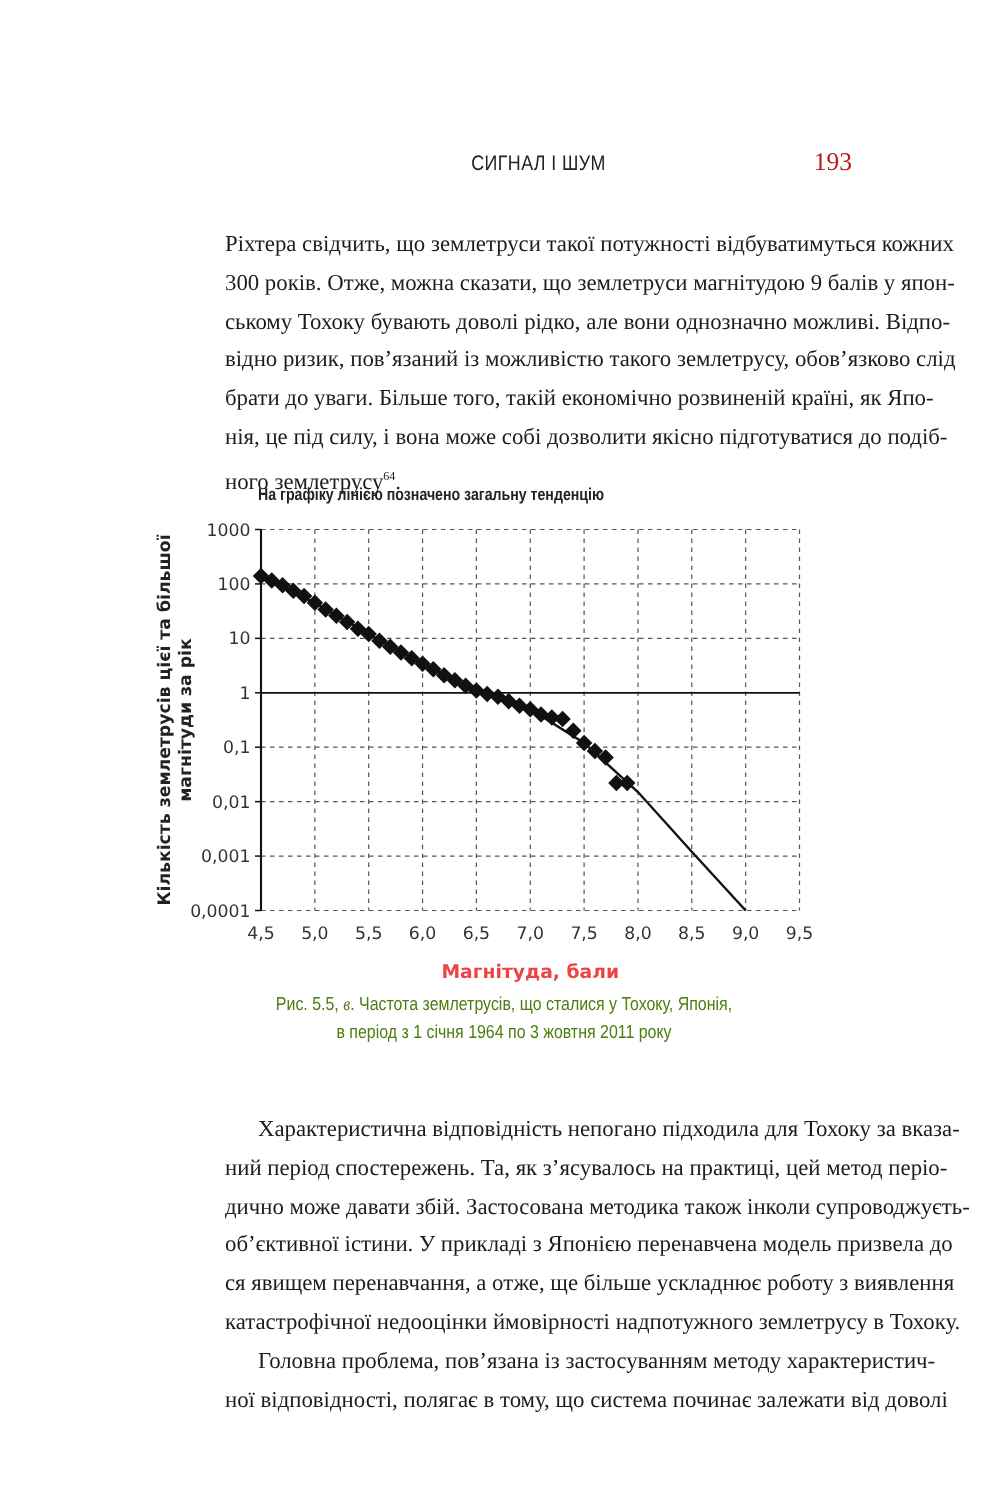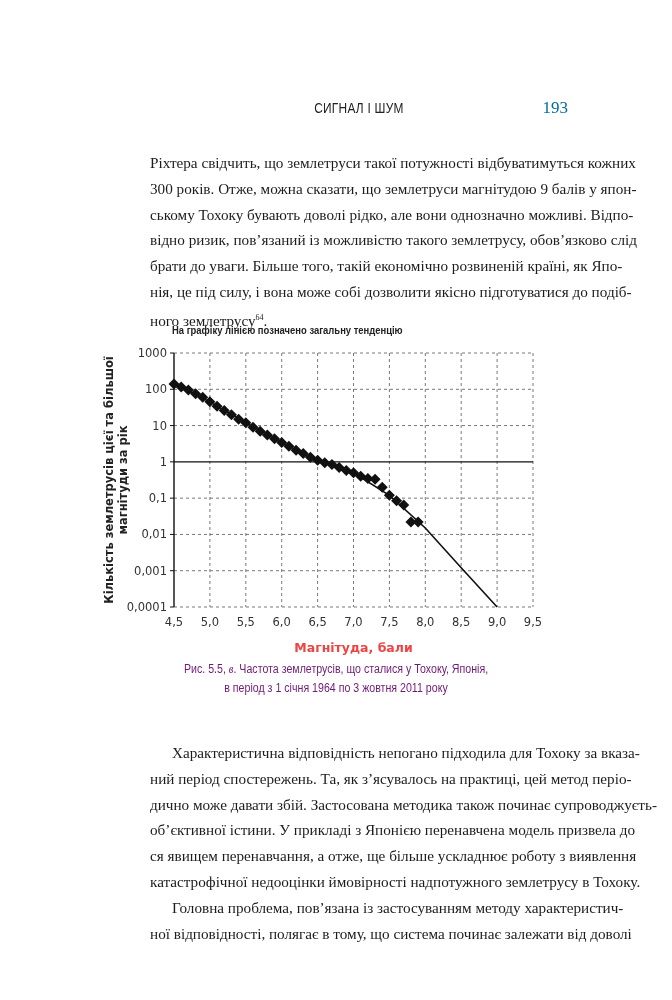--- a/index.html
+++ b/index.html
@@ -6,21 +6,21 @@
   body { width: 672px; height: 1000px; position: relative; overflow: hidden; color: #1a1a1a; }
   .running-head {
     position: absolute; top: 100px; left: 150px; width: 418px; height: 20px;
     font-family: "Liberation Sans", sans-serif;
   }
   .running-title {
     position: absolute; left: 0; right: 0; top: 0; text-align: center;
     font-size: 14px; letter-spacing: 0.3px; transform: scaleX(0.85); color: #222;
   }
   .page-number {
-    position: absolute; right: 0; top: -2px; font-family: "Liberation Serif", serif; font-size: 17px; color: #0369a1;
+    position: absolute; right: 0; top: -2px; font-family: "Liberation Serif", serif; font-size: 17px; color: #b91c1c;
   }
   .para {
     position: absolute; left: 150px; width: 420px;
     font-family: "Liberation Serif", serif; font-size: 15.2px; line-height: 25.8px;
     text-align: justify; color: #1c1c1c; margin: 0;
   }
   .para .line { display: block; text-align-last: justify; white-space: nowrap; }
   .para .line.last { text-align-last: left; }
   .para .line.indent { text-indent: 22px; }
   .para sup { font-size: 8px; vertical-align: 6px; margin-top: 48px; }
@@ -34,21 +34,21 @@
     position: absolute; width: 260px; left: -130px; top: -14px; text-align: center;
     transform: rotate(-90deg);
     font-family: "DejaVu Sans", sans-serif; font-size: 11.5px; font-weight: bold; line-height: 14px; color: #222;
   }
   .xlabel {
     position: absolute; top: 640px; left: 174px; width: 359px; text-align: center;
     font-family: "DejaVu Sans", sans-serif; font-size: 12.5px; font-weight: bold; color: #ef4444;
   }
   .caption {
     position: absolute; top: 660px; left: 100px; width: 472px; text-align: center;
-    font-family: "Liberation Sans", sans-serif; font-size: 12.5px; line-height: 19px; color: #701a75;
+    font-family: "Liberation Sans", sans-serif; font-size: 12.5px; line-height: 19px; color: #4d7c0f;
   }
   .caption .cap-line { display: block; transform: scaleX(0.85); }
   .caption .fig-letter { font-style: italic; font-family: "Liberation Serif", serif; }
   svg text { font-family: "DejaVu Sans", sans-serif; }
 </style>
 </head>
 <body>
 
 <div class="running-head">
   <div class="running-title">СИГНАЛ І ШУМ</div>
@@ -174,19 +174,19 @@
 
   <div class="caption">
     <span class="cap-line"><span>Рис. 5.5, </span><span class="fig-letter">в</span><span>. Частота землетрусів, що сталися у Тохоку, Японія,</span></span>
     <span class="cap-line">в період з 1 січня 1964 по 3 жовтня 2011 року</span>
   </div>
 </div>
 
 <p class="para" style="top:716px;margin-top:24px;">
   <span class="line indent">Характеристична відповідність непогано підходила для Тохоку за вказа-</span>
   <span class="line">ний період спостережень. Та, як з’ясувалось на практиці, цей метод періо-</span>
-  <span class="line">дично може давати збій. Застосована методика також починає супроводжуєть-</span>
+  <span class="line">дично може давати збій. Застосована методика також інколи супроводжуєть-</span>
   <span class="line">об’єктивної істини. У прикладі з Японією перенавчена модель призвела до</span>
   <span class="line">ся явищем перенавчання, а отже, ще більше ускладнює роботу з виявлення</span>
   <span class="line">катастрофічної недооцінки ймовірності надпотужного землетрусу в Тохоку.</span>
   <span class="line indent">Головна проблема, пов’язана із застосуванням методу характеристич-</span>
   <span class="line">ної відповідності, полягає в тому, що система починає залежати від доволі</span>
 </p>
 
 </body></html>

